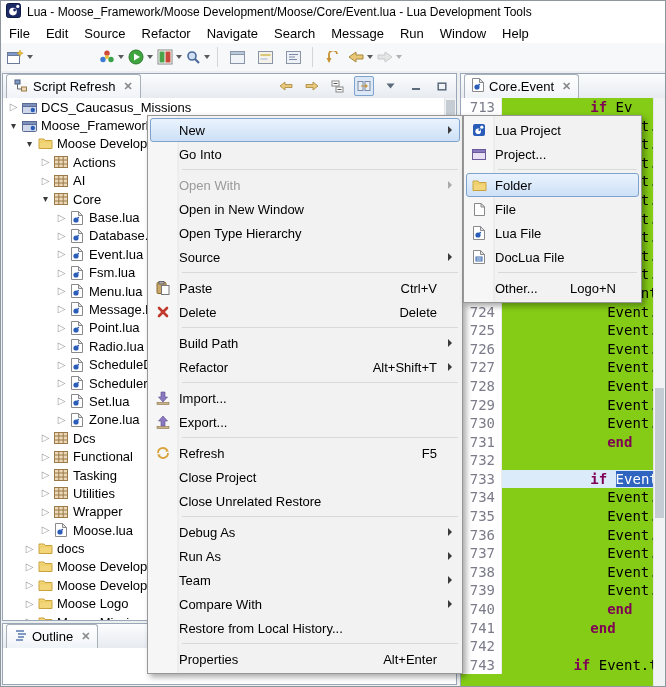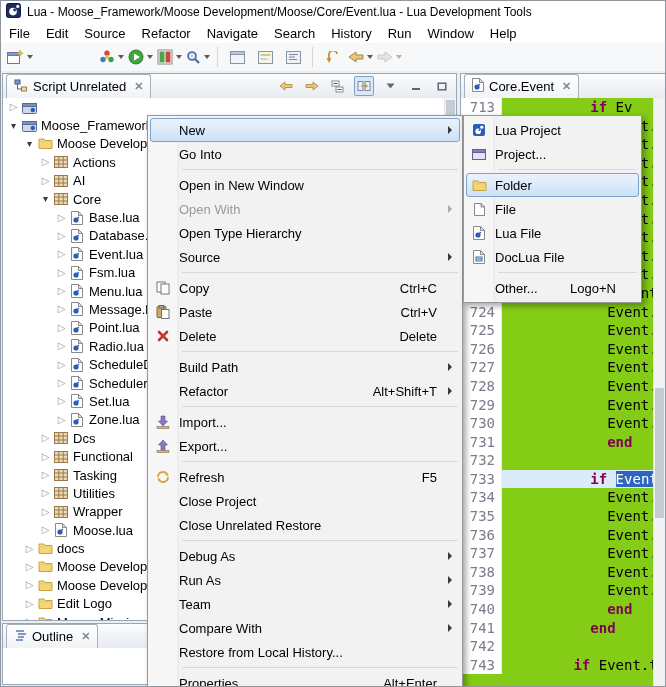--- a/index.html
+++ b/index.html
@@ -86,21 +86,21 @@
     <span>Lua - Moose_Framework/Moose Development/Moose/Core/Event.lua - Lua Development Tools</span>
   </div>
 
   <div id="menubar">
       <span class="mb-item">File</span>
       <span class="mb-item">Edit</span>
       <span class="mb-item">Source</span>
       <span class="mb-item">Refactor</span>
       <span class="mb-item">Navigate</span>
       <span class="mb-item">Search</span>
-      <span class="mb-item">History</span>
+      <span class="mb-item">Message</span>
       <span class="mb-item">Run</span>
       <span class="mb-item">Window</span>
       <span class="mb-item">Help</span>
     </div>
 
   <div id="toolbar">
       <span class="tb-btn">
         <span class="icon">
           <svg width="17" height="16">
             <rect x="0.5" y="3.5" width="12" height="11" fill="#fff" stroke="#6a7a9a"></rect>
@@ -208,21 +208,21 @@
     <div id="script-explorer" class="view">
       <div class="view-header">
         <div class="tab">
           <span id="se-icon-slot"><span class="icon">
                 <svg width="14" height="13">
                   <rect x="1" y="1" width="5" height="4" fill="#7d9ac8" stroke="#4a5a7a"></rect>
                   <rect x="7.5" y="8" width="5" height="4" fill="#ecd9ba" stroke="#9a7a48"></rect>
                   <path d="M3.5 5v5h4" stroke="#666" fill="none"></path>
                 </svg>
               </span></span>
-          <span>Script Unrelated</span>
+          <span>Script Refresh</span>
           <span class="tab-close">✕</span>
         </div>
         <div class="vh-tools" id="se-tools">
             <span class="vh-btn">
               <span class="icon">
                 <svg width="14" height="10">
                   <path d="M6 1v2.5h7v3H6V9L1 5z" fill="#e8c878" stroke="#a8873a" stroke-width="0.8"></path>
                 </svg>
               </span>
             </span>
@@ -277,20 +277,21 @@
       <div class="tree" id="tree">
           <div class="tree-row" style="padding-left: 4px;">
             <span class="tw col">▷</span>
             <span class="icon">
               <svg width="15" height="13">
                 <rect x="0.5" y="2.5" width="14" height="10" rx="1" fill="#cfd8ea" stroke="#5b6c94"></rect>
                 <rect x="0.5" y="2.5" width="14" height="3" fill="#7d90ba" stroke="#5b6c94"></rect>
                 <circle cx="10.8" cy="9" r="2.2" fill="#2a5db8"></circle>
               </svg>
             </span>
+            <span class="tree-label">DCS_Caucasus_Missions</span>
           </div>
           <div class="tree-row" style="padding-left: 4px;">
             <span class="tw exp">▾</span>
             <span class="icon">
               <svg width="15" height="13">
                 <rect x="0.5" y="2.5" width="14" height="10" rx="1" fill="#cfd8ea" stroke="#5b6c94"></rect>
                 <rect x="0.5" y="2.5" width="14" height="3" fill="#7d90ba" stroke="#5b6c94"></rect>
                 <circle cx="10.8" cy="9" r="2.2" fill="#2a5db8"></circle>
               </svg>
             </span>
@@ -573,21 +574,21 @@
             <span class="tree-label">Moose Development</span>
           </div>
           <div class="tree-row" style="padding-left: 20px;">
             <span class="tw col">▷</span>
             <span class="icon">
               <svg width="15" height="13">
                 <path d="M1 3.5V2h5l1.2 1.5H14v8H1z" fill="#f3d67a" stroke="#c9a23f"></path>
                 <path d="M1 4.8h13" stroke="#e8c95e" fill="none"></path>
               </svg>
             </span>
-            <span class="tree-label">Edit Logo</span>
+            <span class="tree-label">Moose Logo</span>
           </div>
           <div class="tree-row" style="padding-left: 20px;">
             <span class="tw col">▷</span>
             <span class="icon">
               <svg width="15" height="13">
                 <path d="M1 3.5V2h5l1.2 1.5H14v8H1z" fill="#f3d67a" stroke="#c9a23f"></path>
                 <path d="M1 4.8h13" stroke="#e8c95e" fill="none"></path>
               </svg>
             </span>
             <span class="tree-label">Moose Mission Setup</span>
@@ -765,51 +766,39 @@
       <div class="menu-item hl">
         <span class="mi-icon"></span>
         <span class="mi-label">New</span>
         <span class="mi-arrow"></span>
       </div>
       <div class="menu-item">
         <span class="mi-icon"></span>
         <span class="mi-label">Go Into</span>
       </div>
       <div class="menu-sep"></div>
-      <div class="menu-item">
-        <span class="mi-icon"></span>
-        <span class="mi-label">Open in New Window</span>
-      </div>
       <div class="menu-item disabled">
         <span class="mi-icon"></span>
         <span class="mi-label">Open With</span>
         <span class="mi-arrow"></span>
       </div>
       <div class="menu-item">
         <span class="mi-icon"></span>
+        <span class="mi-label">Open in New Window</span>
+      </div>
+      <div class="menu-item">
+        <span class="mi-icon"></span>
         <span class="mi-label">Open Type Hierarchy</span>
       </div>
       <div class="menu-item">
         <span class="mi-icon"></span>
         <span class="mi-label">Source</span>
         <span class="mi-arrow"></span>
       </div>
       <div class="menu-sep"></div>
-      <div class="menu-item">
-        <span class="mi-icon">
-          <span class="icon">
-            <svg width="14" height="14">
-              <rect x="1" y="1" width="8" height="10" fill="#fff" stroke="#777"></rect>
-              <rect x="5" y="3" width="8" height="10" fill="#fff" stroke="#777"></rect>
-            </svg>
-          </span>
-        </span>
-        <span class="mi-label">Copy</span>
-        <span class="mi-short">Ctrl+C</span>
-      </div>
       <div class="menu-item">
         <span class="mi-icon">
           <span class="icon">
             <svg width="14" height="14">
               <rect x="1" y="1.5" width="9" height="11" rx="1" fill="#caa86a" stroke="#8a6a30"></rect>
               <rect x="3" y="0.5" width="5" height="2.5" fill="#b0b0b0" stroke="#666"></rect>
               <rect x="5.5" y="4.5" width="7.5" height="9" fill="#fff" stroke="#777"></rect>
             </svg>
           </span>
         </span>

